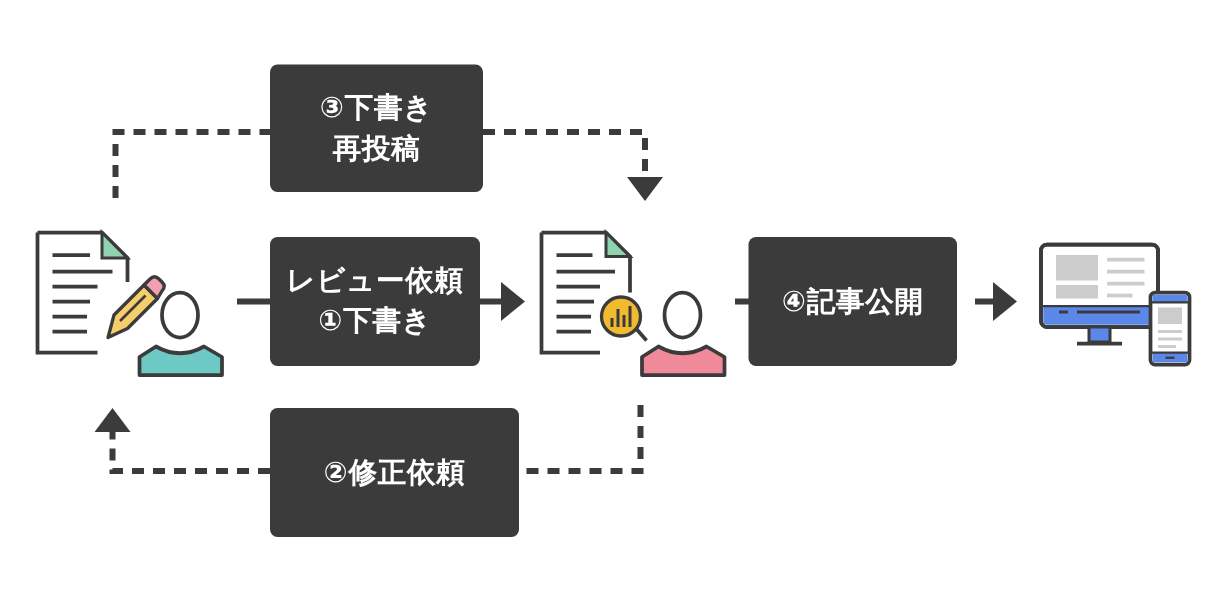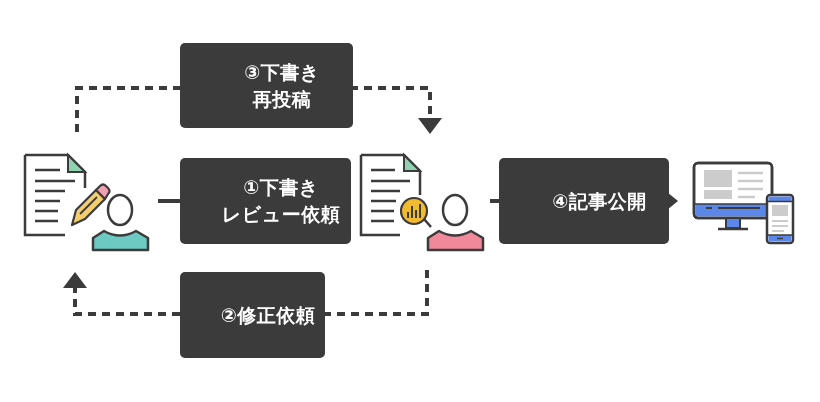--- a/index.html
+++ b/index.html
@@ -1,21 +1,21 @@
 <!DOCTYPE html>
 <html><head>
 <meta charset="utf-8">
 <style>
   html, body { margin: 0; padding: 0; background: #ffffff; }
   body { width: 820px; height: 402px; position: relative; overflow: hidden;
          font-family: "DejaVu Sans", sans-serif; }
   .box { position: absolute; background: #3b3b3b; border-radius: 5px;
          color: #ffffff; font-weight: bold; font-size: 19px; line-height: 27px;
          display: flex; flex-direction: column; align-items: center; justify-content: center;
-         text-align: center; letter-spacing: 0.5px; padding-left: 31px; }
+         text-align: center; letter-spacing: 0.5px; }
   .box span { display: block; white-space: nowrap; }
   svg.layer { position: absolute; left: 0; top: 0; }
 </style>
 </head>
 <body>
 
 <svg class="layer" width="820" height="402">
 
   <g>
     <polyline points="77,132 77,88 180,88" fill="none" stroke="#3b3b3b" stroke-width="4" stroke-dasharray="8,6"></polyline>
@@ -121,23 +121,23 @@
     <line x1="777" y1="238.5" x2="783" y2="238.5" stroke="#3b3b3b" stroke-width="1.5"></line>
   </g>
 </svg>
 
 <div class="box" style="left:180px; top:43px; width:142px; height:85px;">
   <span>③下書き</span>
   <span>再投稿</span>
 </div>
 
 <div class="box" style="left:180px; top:158px; width:140px; height:86px;">
+  <span>レビュー依頼</span>
   <span>①下書き</span>
-  <span>レビュー依頼</span>
 </div>
 
-<div class="box" style="left:180px; top:272px; width:114px; height:86px;">
+<div class="box" style="left:180px; top:272px; width:166px; height:86px;">
   <span>②修正依頼</span>
 </div>
 
 <div class="box" style="left:499px; top:158px; width:139px; height:86px;">
   <span>④記事公開</span>
 </div>
 
 </body></html>

